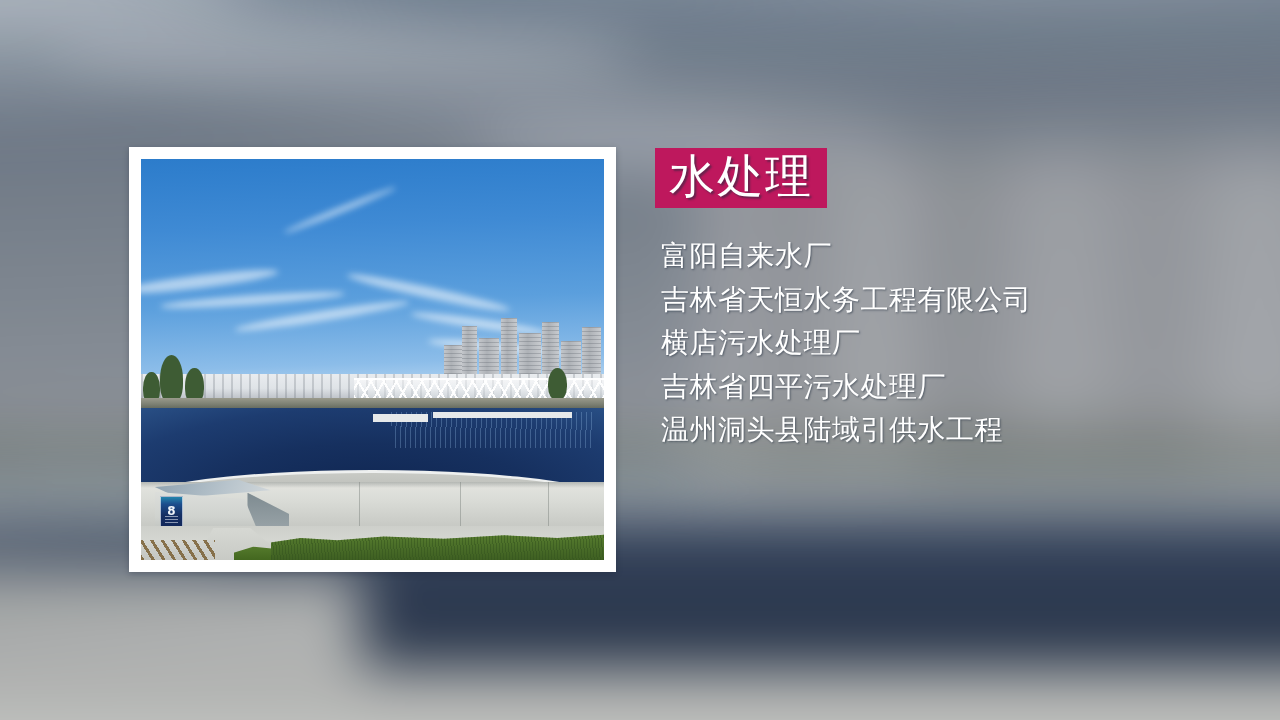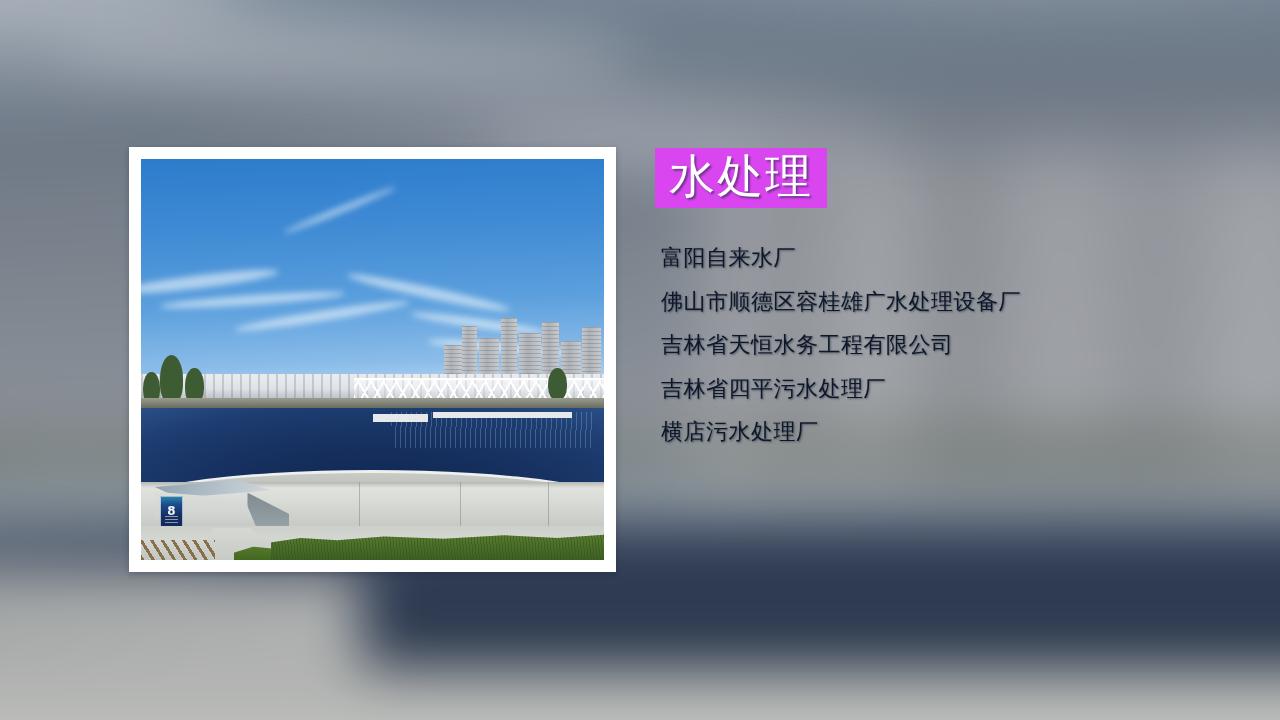--- a/index.html
+++ b/index.html
@@ -409,42 +409,42 @@
 
   
   .content {
     position: absolute;
     left: 655px;
     top: 148px;
     width: 560px;
   }
   .title-box {
     display: inline-block;
-    background: #d946ef;
+    background: #be185d;
     padding: 4px 14px 8px 14px;
     text-align: center;
   }
   .title-text {
     color: #ffffff;
     font-family: "DejaVu Sans", "Liberation Sans", sans-serif;
     font-size: 46px;
     line-height: 1.05;
     letter-spacing: 2px;
     text-shadow: 2px 2px 2px rgba(30,44,62,.55);
     white-space: nowrap;
   }
   .item-list {
     margin: 28px 0 0 6px;
     padding: 0;
     list-style: none;
   }
   .item-list li {
-    color: #0f172a;
-    font-family: Liberation Serif, serif;
-    font-size: 22px;
+    color: #ffffff;
+    font-family: Liberation Mono, monospace;
+    font-size: 28px;
     line-height: 43.5px;
     letter-spacing: 0.5px;
     text-shadow: 1px 1px 2px rgba(28,40,56,.55);
     white-space: nowrap;
   }
 </style>
 </head>
 <body>
 
 <div id="slide">
@@ -535,21 +535,21 @@
   </div>
 
   <div class="content">
 
     <div class="title-box">
       <div class="title-text">水处理</div>
     </div>
 
     <ul class="item-list">
       <li>富阳自来水厂</li>
-      <li>佛山市顺德区容桂雄广水处理设备厂</li>
       <li>吉林省天恒水务工程有限公司</li>
+      <li>横店污水处理厂</li>
       <li>吉林省四平污水处理厂</li>
-      <li>横店污水处理厂</li>
+      <li>温州洞头县陆域引供水工程</li>
     </ul>
 
   </div>
 
 </div>
 
 </body></html>

